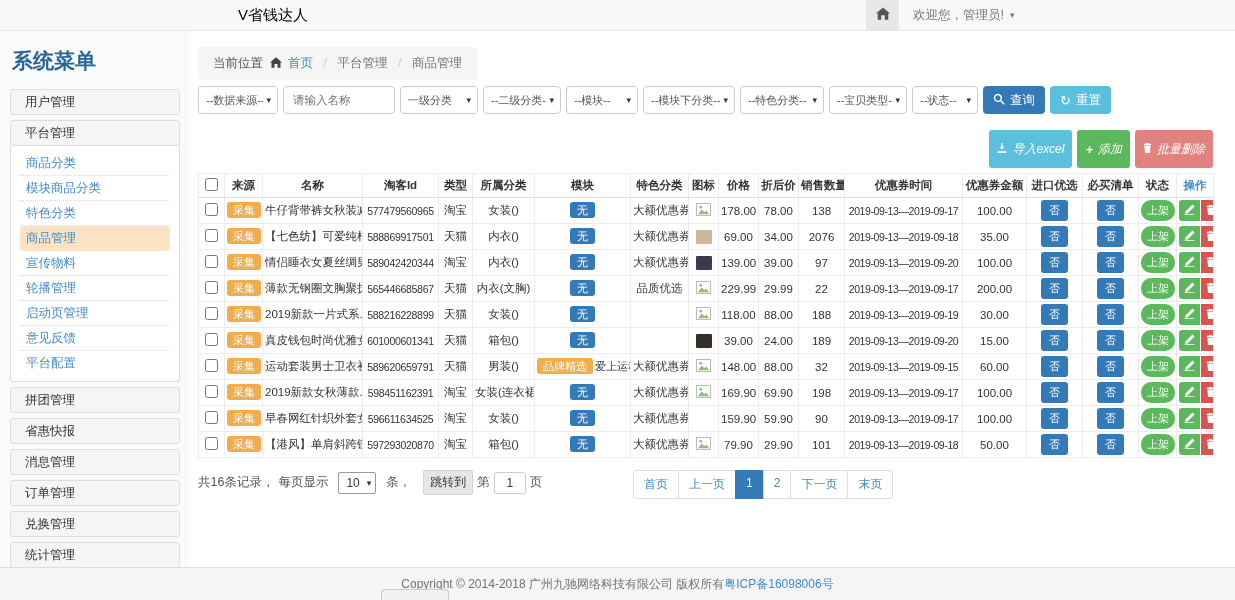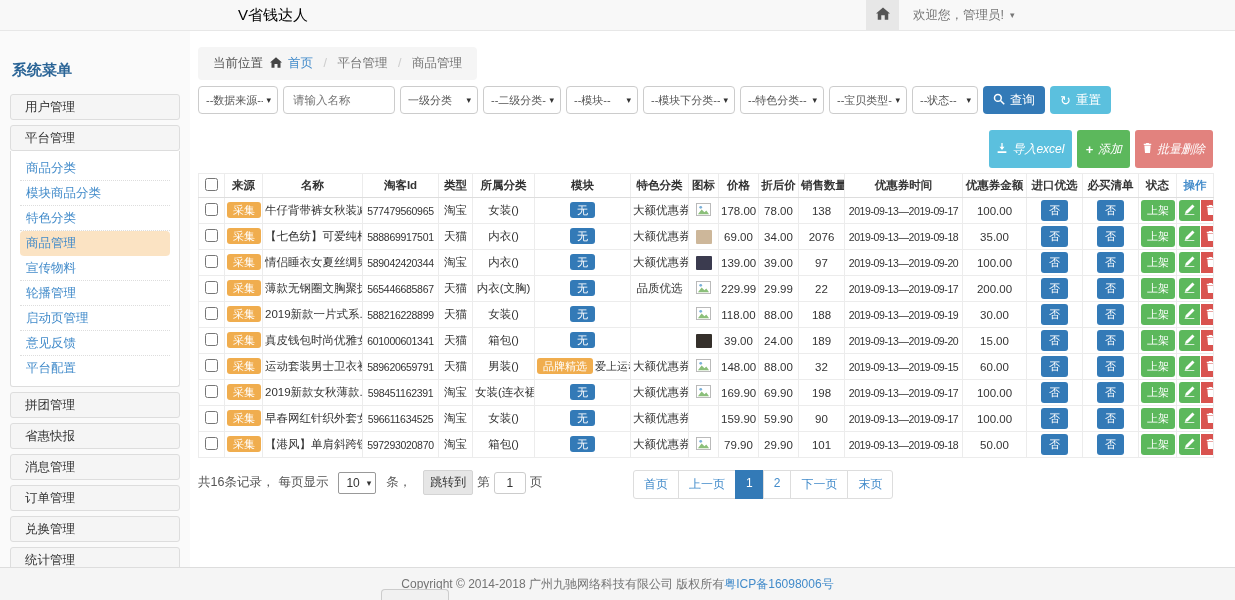--- a/index.html
+++ b/index.html
@@ -13,21 +13,21 @@
   }
   
   .topbar { position:absolute; top:0; left:0; right:0; height:31px; background:#f8f8f8; border-bottom:1px solid #e7e7e7; }
   .brand { position:absolute; left:238px; top:0; line-height:30px; font-size:15px; color:#000000; }
   .top-right { position:absolute; left:866px; top:0; height:30px; display:flex; align-items:center; }
   .home-btn { width:33px; height:30px; background:#e7e7e7; display:flex; align-items:center; justify-content:center; cursor:pointer; }
   .welcome { margin-left:14px; color:#777; font-size:12.5px; display:flex; align-items:center; gap:6px; cursor:pointer; }
   .caret-sm { font-size:9px; color:#777; }
   
   .sidebar { position:absolute; left:0; top:31px; width:190px; height:536px; background:#fafafa; overflow:hidden; padding:14px 10px 0 10px; }
-  .sidebar-title { color:#2a6496; font-weight:bold; font-size:15px; margin:16px 0 14px 2px; }
+  .sidebar-title { color:#2a6496; font-weight:bold; font-size:21px; margin:2px 0 14px 2px; }
   .menu-header { height:26px; line-height:25px; padding-left:14px; background:#f5f5f5; border:1px solid #ddd; border-radius:3px; font-size:12.5px; color:#333; cursor:pointer; margin-bottom:5px; }
   .submenu { background:#fff; border:1px solid #ddd; border-top:none; border-radius:0 0 3px 3px; margin:-5px 0 5px 0; padding:5px 9px; }
   .submenu-item { height:25px; line-height:24px; border-bottom:1px dotted #ddd; color:#428bca; font-size:12.5px; padding-left:6px; cursor:pointer; white-space:nowrap; }
   .submenu-item:last-child { border-bottom:none; }
   .submenu-item.active { background:#fbe3c3; border-radius:4px; border-bottom-color:transparent; }
   
   .content { position:absolute; left:198px; top:31px; width:1015px; }
   .breadcrumb { display:inline-block; background:#f5f5f5; border-radius:4px; padding:8px 15px; font-size:12.5px; color:#777; margin-top:16px; }
   .breadcrumb .bc-label { color:#555; margin-right:4px; }
   .breadcrumb .home-ico { position:relative; top:1px; margin-right:2px; }
@@ -58,21 +58,21 @@
   th, td { border:1px solid #ececec; text-align:center; overflow:hidden; white-space:nowrap; padding:0 2px; }
   thead th { height:24px; font-size:11.5px; font-weight:bold; color:#333; border-bottom:1px solid #ddd; }
   thead th.op-head { color:#428bca; }
   tbody td { height:26px; font-size:11.5px; color:#333; }
   td.id-cell { font-size:10.5px; letter-spacing:-0.3px; }
   td.time-cell { font-size:10.5px; letter-spacing:-0.4px; }
   .badge-orange { background:#f0ad4e; color:#fff; border-radius:3px; padding:2px 6px; font-size:11px; }
   .badge-blue { background:#337ab7; color:#fff; border-radius:3px; padding:2px 7px; font-size:11px; }
   .mod-text { font-size:11px; margin-left:2px; }
   .btn-no { background:#337ab7; color:#fff; border:none; border-radius:3px; padding:3px 8px; font-size:11px; cursor:pointer; }
-  .btn-status { background:#5cb85c; color:#fff; border:none; border-radius:3px; padding:3px 6px; font-size:11px; cursor:pointer; }
+  .btn-status { background:#5cb85c; color:#fff; border:none; border-radius:10px; padding:3px 6px; font-size:11px; cursor:pointer; }
   .op-group { display:inline-flex; gap:1px; }
   .op-edit { background:#5cb85c; border:none; border-radius:3px 0 0 3px; padding:3px 5px; cursor:pointer; display:inline-flex; align-items:center; }
   .op-del { background:#d9534f; border:none; border-radius:0 3px 3px 0; padding:3px 5px; cursor:pointer; display:inline-flex; align-items:center; }
   .thumb { display:inline-block; width:16px; height:14px; border-radius:1px; vertical-align:middle; }
   
   .pageinfo-row { position:relative; margin-top:12px; height:28px; }
   .pageinfo-left { display:flex; align-items:center; gap:4px; color:#555; font-size:12.5px; }
   .pp-select { border:1px solid #999; border-radius:2px; height:22px; display:inline-flex; align-items:center; gap:7px; padding:0 4px 0 7px; font-size:12px; background:#fff; color:#333; cursor:pointer; margin:0 6px; }
   .jump-btn { background:#e6e6e6; border:1px solid #d4d4d4; border-radius:2px; font-size:12px; padding:3px 6px; color:#333; cursor:pointer; margin-left:8px; }
   .page-input { width:32px; height:22px; border:1px solid #ccc; border-radius:3px; text-align:center; font-size:12px; color:#333; }

